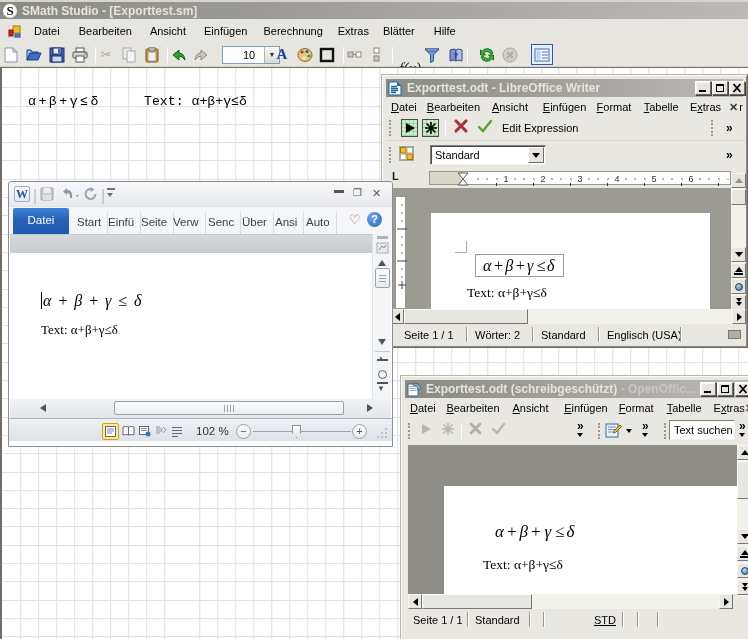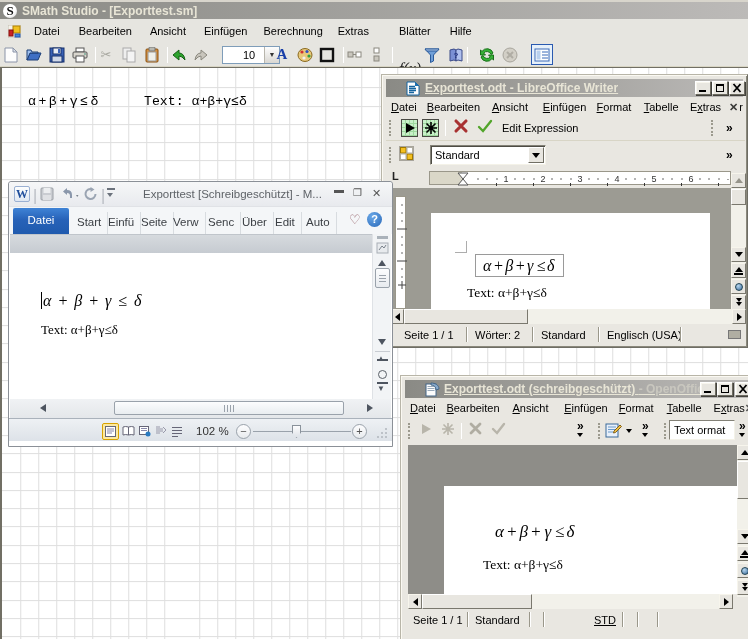--- a/index.html
+++ b/index.html
@@ -28,21 +28,21 @@
 #canvas { left:0; top:67px; width:748px; height:572px; background:
   repeating-linear-gradient(to right, transparent 0, transparent 16.95px, #dedede 16.95px, #dedede 17.95px),
   repeating-linear-gradient(to bottom, transparent 0, transparent 17.3px, #dedede 17.3px, #dedede 18.3px),
   #ffffff;
   background-position: 1.25px 0, 0 2.1px;
   border-left:2px solid #716f64; border-top:1px solid #716f64; }
 .smtext { position:absolute; font-family:"Liberation Mono", monospace; font-size:13.2px; line-height:15px; color:#000; white-space:pre; }
 
 
 .cwin { background:#e9e7e1; border:1px solid; border-color:#b8b5a8 #6e6d64 #6e6d64 #b8b5a8; box-shadow: inset 1px 1px 0 #fbf9f2, inset -1px -1px 0 #8a887c; }
-.cwin .ctitle { position:absolute; left:4px; right:4px; top:4px; height:18px; padding-left:18px;text-decoration:underline; }
+.cwin .ctitle { position:absolute; left:4px; right:4px; top:4px; height:18px; padding-left:0; }
 .combo { background:#fff; border:1px solid; border-color:#838177 #f4f2e8 #f4f2e8 #838177; box-shadow:inset 1px 1px 0 #4e4c44; font-size:11px; color:#000; display:flex; align-items:center; padding-left:4px; position:absolute; height:20px; }
 .combo .dd { position:absolute; right:1px; top:1px; bottom:1px; width:16px; background:#e8e6e0; border:1px solid; border-color:#fff #716f64 #716f64 #fff; display:flex; align-items:center; justify-content:center; }
 .chev { font-size:12px; font-weight:bold; color:#000; }
 .ovf { font-size:12px; font-weight:bold; color:#000; top:2px; }
 .ovf i { display:block; border:3.5px solid transparent; border-top:4px solid #000; width:0; height:0; margin:0 auto; }
 .sdiv { position:absolute; top:2px; width:2px; height:15px; border-left:1px solid #9a978a; border-right:1px solid #fff; }
 .lobtn { width:17px; height:18px; border:1px solid #4a4a44; background:
   repeating-linear-gradient(to right, transparent 0, transparent 3px, #9ed89e 3px, #9ed89e 4px),
   repeating-linear-gradient(to bottom, transparent 0, transparent 3px, #9ed89e 3px, #9ed89e 4px),
   #c9f0c9; display:flex; align-items:center; justify-content:center; margin-left:6px; }
@@ -66,21 +66,21 @@
       <rect x="5" y="1" width="7" height="7" fill="#f0c020" stroke="#b08000"></rect>
       <rect x="1" y="5" width="4" height="6" fill="#cc2222" stroke="#881111"></rect>
       <rect x="7" y="9" width="5" height="3" fill="#4488dd" stroke="#2255aa"></rect>
     </svg>
     <span>Datei</span>
       <span style="margin-left:5px">Bearbeiten</span>
       <span style="margin-left:4px">Ansicht</span>
       <span style="margin-left:4px">Einfügen</span>
       <span style="margin-left:2px">Berechnung</span>
       <span style="margin-left:1px">Extras</span>
-      <span style="margin-left:16px">Blätter</span>
+      <span style="margin-left:0">Blätter</span>
       <span style="margin-left:5px">Hilfe</span>
   </div>
   <div id="sm-tb" class="abs">
     <div class="ti" style="position:absolute;left:1px;">
         <svg width="16" height="16" viewBox="0 0 16 16">
           <path d="M2 1h8l4 4v10H2z" fill="#fdfdfd" stroke="#8b94a8"></path>
           <path d="M10 1l4 4h-4z" fill="#dde3ec" stroke="#8b94a8"></path>
         </svg>
       </div>
     <div class="ti" style="position:absolute;left:24px;">
@@ -399,35 +399,34 @@
         <path d="M3 8 Q3 3 8 3 L8 1 L12 4.5 L8 8 L8 6 Q5 6 5 9 L5 11 L3 11 Z" fill="#8a97ab" transform="scale(-1,1) translate(-15,0)"></path>
         <path d="M16 8l2.5 0-1.25 2z" fill="#7a828c"></path>
       </svg>
     <svg class="abs" style="left:74px;top:4px;" width="15" height="15" viewBox="0 0 15 15">
         <path d="M12.5 8 A5 5 0 1 1 9 3.2" fill="none" stroke="#9aa4b2" stroke-width="2"></path>
         <path d="M7.5 1l4 2.5-4 2.5z" fill="#9aa4b2"></path>
       </svg>
     <span class="abs" style="left:92px;top:5px;color:#b8bcc2;">|</span>
     <span class="abs" style="left:98px;top:6px;width:8px;height:1.5px;background:#6b727c;"></span>
       <i class="arr abs" style="left:98px;top:11px;border:3.5px solid transparent;border-top:4px solid #6b727c;"></i>
-    <span class="abs" style="left:134px;top:6px;font-size:11.5px;color:#5f6368;">Exporttest [Schreibgeschützt] - M...</span>
     <span class="abs" style="left:325px;top:2px;color:#555;font-size:10px;">▬</span>
     <span class="abs" style="left:344px;top:5px;color:#555;font-size:10px;">❐</span>
     <span class="abs" style="left:363px;top:5px;color:#555;font-size:11px;">✕</span>
   </div>
 
   <div class="abs" style="left:0;top:25px;width:383px;height:27px;background:#f4f6f8;">
     <div class="abs" style="left:4px;top:1px;width:56px;height:26px;background:linear-gradient(#3f83d6,#2762b8 45%,#1f5aae);border-radius:2px 2px 0 0;color:#fff;font-size:11.5px;text-align:center;line-height:25px;">Datei</div>
     <div class="abs wtab" style="left:62px;">Start</div>
     <div class="abs wtab" style="left:93px;">Einfü</div>
     <div class="abs wtab" style="left:126px;">Seite</div>
     <div class="abs wtab" style="left:158px;">Verw</div>
     <div class="abs wtab" style="left:193px;">Senc</div>
     <div class="abs wtab" style="left:227px;">Über</div>
-    <div class="abs wtab" style="left:260px;">Edit</div>
+    <div class="abs wtab" style="left:260px;">Ansi</div>
     <div class="abs wtab" style="left:291px;">Auto</div>
     <span class="abs" style="left:340px;top:5px;color:#9a6a72;font-size:13px;">♡</span>
     <div class="abs" style="left:358px;top:5px;width:15px;height:15px;border-radius:50%;background:radial-gradient(circle at 35% 30%,#6aa8e8,#2868b8);color:#fff;font-weight:bold;font-size:11px;text-align:center;line-height:15px;">?</div>
   </div>
 
   <div class="abs" style="left:1px;top:52px;width:381px;height:19px;background:linear-gradient(#d6dade,#c6cbd1);border-top:1px solid #c0c5cb;"></div>
 
   <div class="abs" style="left:1px;top:71px;width:362px;height:146px;background:#fff;">
     <div class="abs" style="left:31px;top:39px;font-family:'Liberation Serif',serif;font-style:italic;font-size:16px;">
       <span style="font-style:normal;border-left:1px solid #000;margin-right:1px;"></span>α<span style="margin-left:6px">+</span><span style="margin-left:6px">β</span><span style="margin-left:6px">+</span><span style="margin-left:6px">γ</span><span style="margin-left:7px">≤</span><span style="margin-left:7px">δ</span>
@@ -556,21 +555,21 @@
     <div class="ovf" style="position:absolute;left:172px;">»<i></i></div>
     <div class="grip" style="position:absolute;left:190px;"></div>
     <svg class="abs" style="left:200px;top:5px;" width="17" height="17" viewBox="0 0 17 17">
         <rect x="1" y="2" width="12" height="13" fill="#e8f0fa" stroke="#3a6a9a"></rect>
         <path d="M3 5h8M3 7.5h8M3 10h5" stroke="#6a9aca"></path>
         <path d="M9 9l6-6 1.5 1.5-6 6-2 .5z" fill="#f0c040" stroke="#806020"></path>
       </svg>
     <i class="arr abs" style="left:221px;top:12px;border:3.5px solid transparent;border-top:4px solid #000;"></i>
     <div class="ovf" style="position:absolute;left:237px;">»<i></i></div>
     <div class="grip" style="position:absolute;left:256px;"></div>
-    <div class="abs" style="left:264px;top:3px;width:66px;height:20px;background:#fff;border:1px solid;border-color:#838177 #f4f2e8 #f4f2e8 #838177;font-size:11px;padding:3px 0 0 4px;">Text ormat</div>
+    <div class="abs" style="left:264px;top:3px;width:66px;height:20px;background:#fff;border:1px solid;border-color:#838177 #f4f2e8 #f4f2e8 #838177;font-size:11px;padding:3px 0 0 4px;">Text suchen</div>
     <div class="ovf" style="position:absolute;left:334px;">»<i></i></div>
   </div>
 
   <div class="abs" style="left:7px;top:69px;width:331px;height:149px;background:#8e8d88;">
     <div class="abs" style="left:36px;top:41px;width:295px;height:108px;background:#fff;">
       <div class="abs" style="left:51px;top:36px;font-family:'Liberation Serif',serif;font-style:italic;font-size:17px;">α<span style="margin-left:2px">+</span><span style="margin-left:2px">β</span><span style="margin-left:2px">+</span><span style="margin-left:3px">γ</span><span style="margin-left:4px">≤</span><span style="margin-left:2px">δ</span></div>
       <div class="abs" style="left:39px;top:71px;font-family:'Liberation Serif',serif;font-size:13.5px;">Text: α+β+γ≤δ</div>
     </div>
   </div>
 

